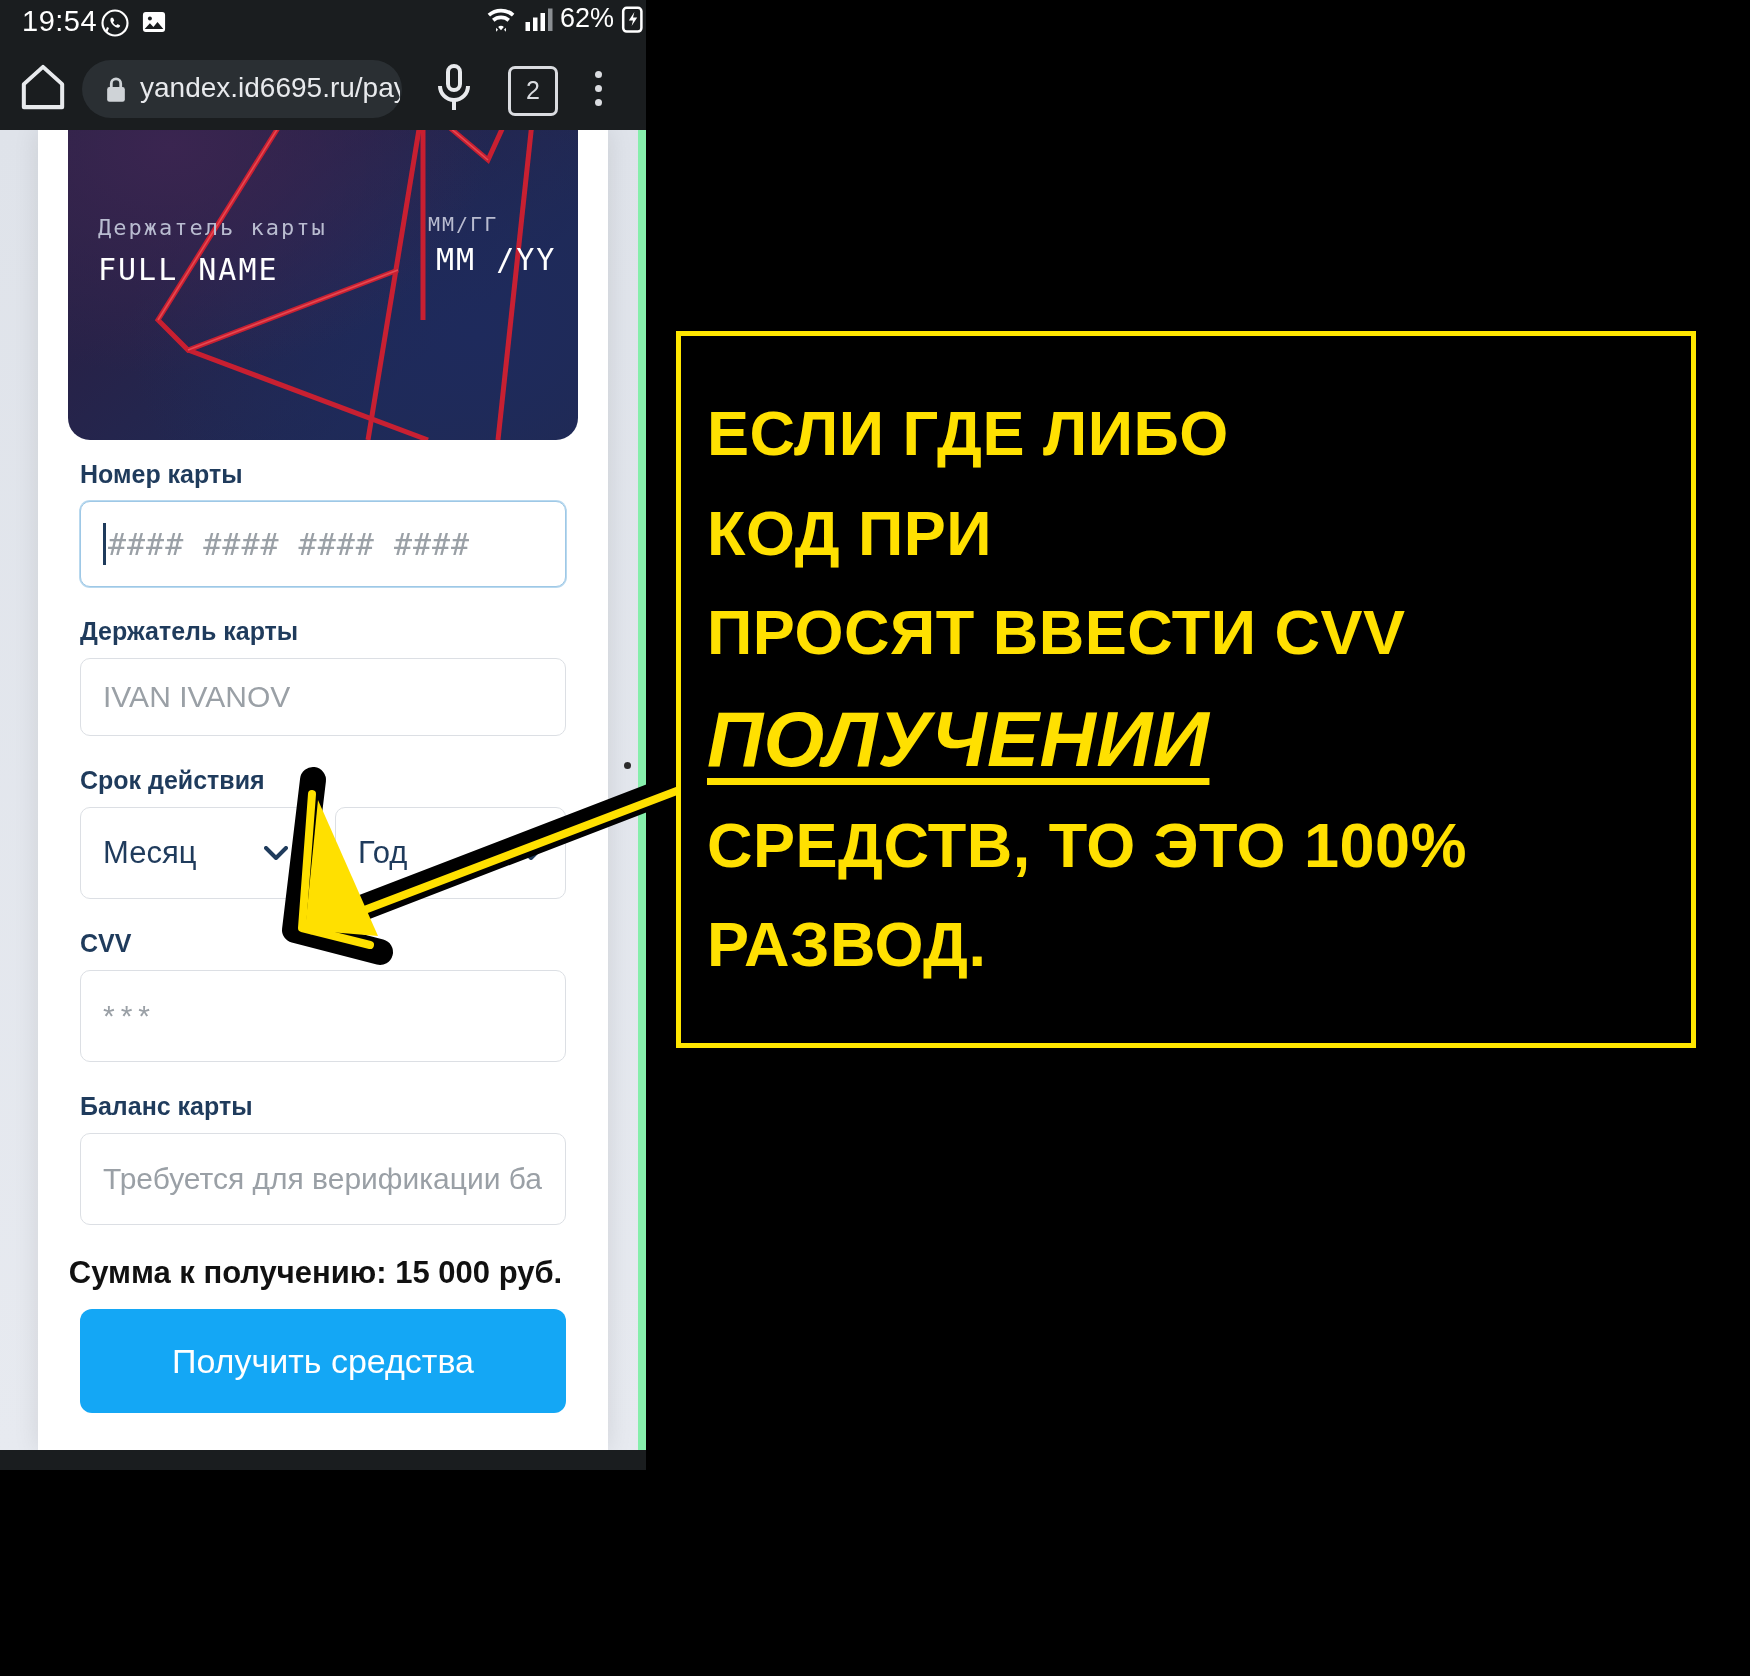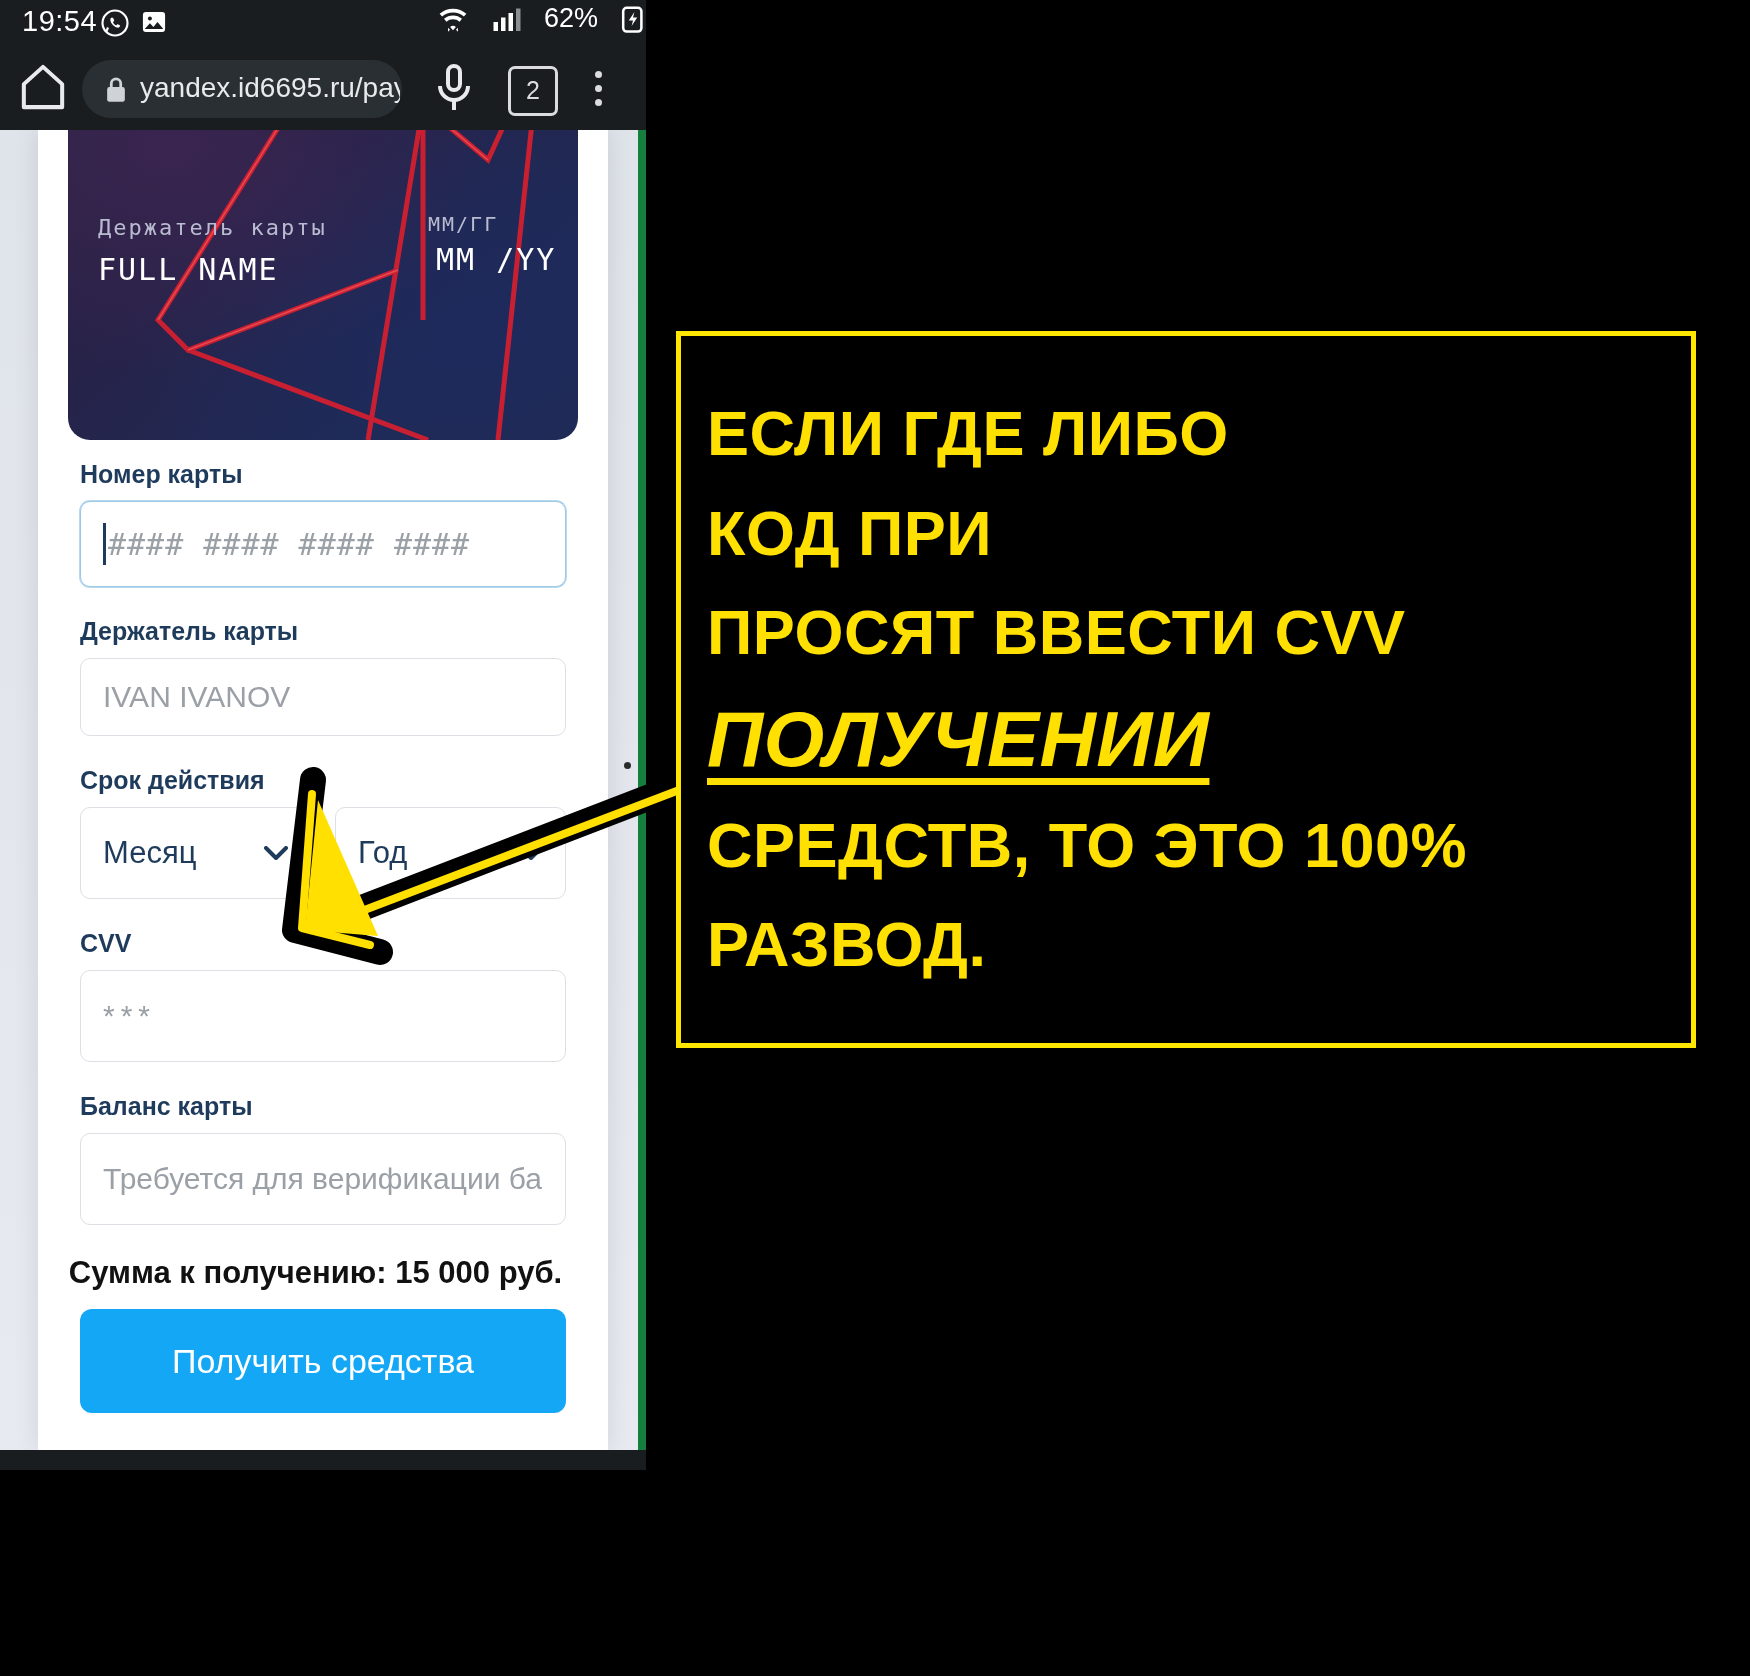--- a/index.html
+++ b/index.html
@@ -1,28 +1,28 @@
 <!DOCTYPE html>
 <html><head>
 <meta charset="utf-8">
 <style>
   html,body{margin:0;padding:0;background:#000;}
   body{width:1750px;height:1676px;position:relative;overflow:hidden;
        font-family:"Liberation Sans","DejaVu Sans",sans-serif;}
 
   
-  #phone{position:absolute;left:0;top:0;width:646px;height:1470px;background:#15803d;overflow:hidden;}
+  #phone{position:absolute;left:0;top:0;width:646px;height:1470px;background:#86efac;overflow:hidden;}
 
   
   #statusbar{position:absolute;left:0;top:0;width:646px;height:48px;background:#1a1d1f;color:#fff;}
   #statusbar .clock{position:absolute;left:22px;top:5px;font-size:29px;letter-spacing:.5px;}
   #statusbar .si{position:absolute;top:8px;}
   .wa{left:100px;}
   .gal{left:140px;}
-  #sb-right{position:absolute;right:0px;top:3px;display:flex;align-items:center;gap:22px;}
+  #sb-right{position:absolute;right:0px;top:3px;display:flex;align-items:center;gap:6px;}
   .battpct{font-size:27px;}
 
   
   #toolbar{position:absolute;left:0;top:48px;width:646px;height:82px;background:#1a1d1f;}
   #home-btn{position:absolute;left:20px;top:14px;width:46px;height:50px;}
   #omnibox{position:absolute;left:82px;top:12px;width:320px;height:58px;background:#2a2f33;border-radius:30px;overflow:hidden;}
   #lock-icon{position:absolute;left:22px;top:16px;}
   #url-text{position:absolute;left:58px;top:12px;width:260px;color:#e8eaed;font-size:28px;white-space:nowrap;overflow:hidden;}
   #mic-btn{position:absolute;left:430px;top:14px;width:48px;height:52px;}
   #tabs-btn{position:absolute;left:508px;top:18px;width:44px;height:44px;border:3px solid #dadce0;border-radius:7px;

